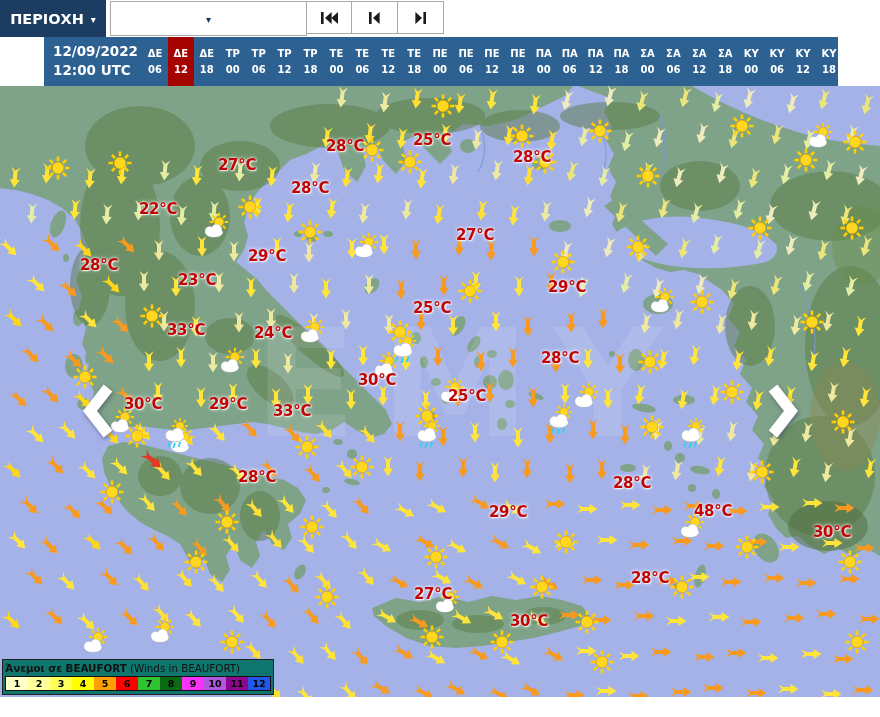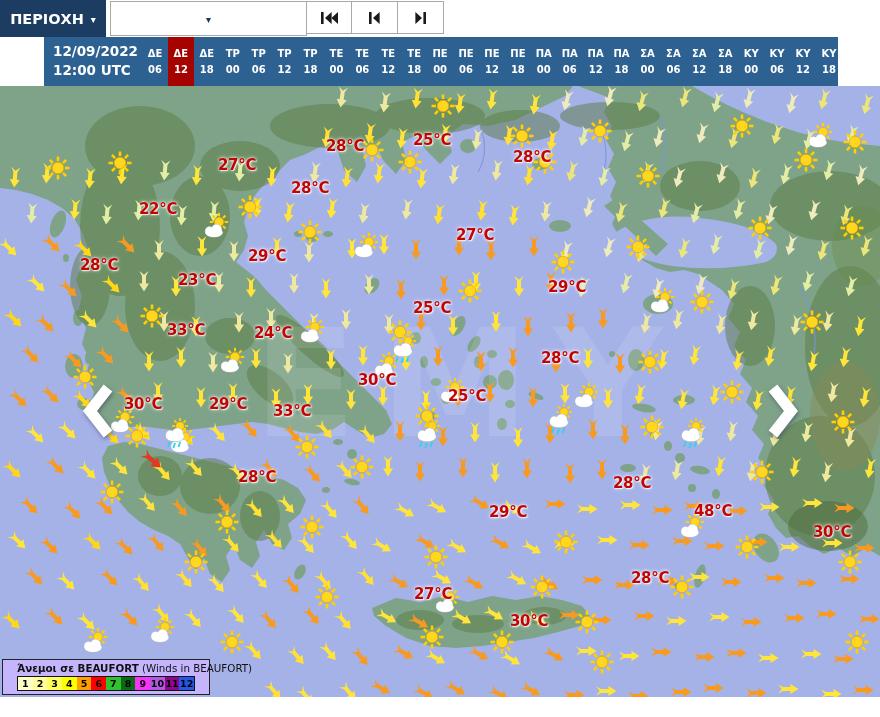--- a/index.html
+++ b/index.html
@@ -34,22 +34,22 @@
         font-size:15px;white-space:nowrap;letter-spacing:-.3px;
         text-shadow:0 0 2px #fff,0 0 4px rgba(255,255,255,.85),1px 1px 1px rgba(255,255,255,.7);}
   .title-box{position:absolute;left:3px;top:3px;width:306px;background:#fff;border:1px solid #5a5a5a;
         padding:3px 5px 4px 6px;line-height:1.22;z-index:30;}
   .tb1{font-size:12.6px;color:#222;letter-spacing:-.3px;white-space:nowrap;}
   .tb2{font-size:13.6px;color:#111;white-space:nowrap;}
   .tb2 .b{font-weight:700;}
   .tb2 .red{color:#D40000;font-weight:700;}
   .tb3{font-size:10.8px;color:#333;white-space:nowrap;}
   .tb3 .red{color:#E03030;}
-  .legend{position:absolute;left:2px;bottom:2px;width:208px;background:#c4b5fd;border:1px solid #222;
-        padding:2px 14px 3px;z-index:30;box-sizing:border-box;}
+  .legend{position:absolute;left:2px;bottom:2px;width:272px;background:#0f766e;border:1px solid #222;
+        padding:2px 2px 3px;z-index:30;box-sizing:border-box;}
   .lg-title{font-size:10.3px;color:#111;white-space:nowrap;}
   .lg-title .b{font-weight:700;}
   .lg-row{display:flex;height:13px;border:1px solid #111;margin-top:2px;}
   .lg-cell{flex:1;display:flex;align-items:center;justify-content:center;
         font-size:9.5px;font-weight:700;color:#000;}
   .chevron{position:absolute;width:40px;height:58px;cursor:pointer;z-index:40;
         filter:drop-shadow(1px 2px 2px rgba(50,50,80,.5));}
   #chev-left{left:78px;top:296px;}
   #chev-right{left:763px;top:296px;}
   

